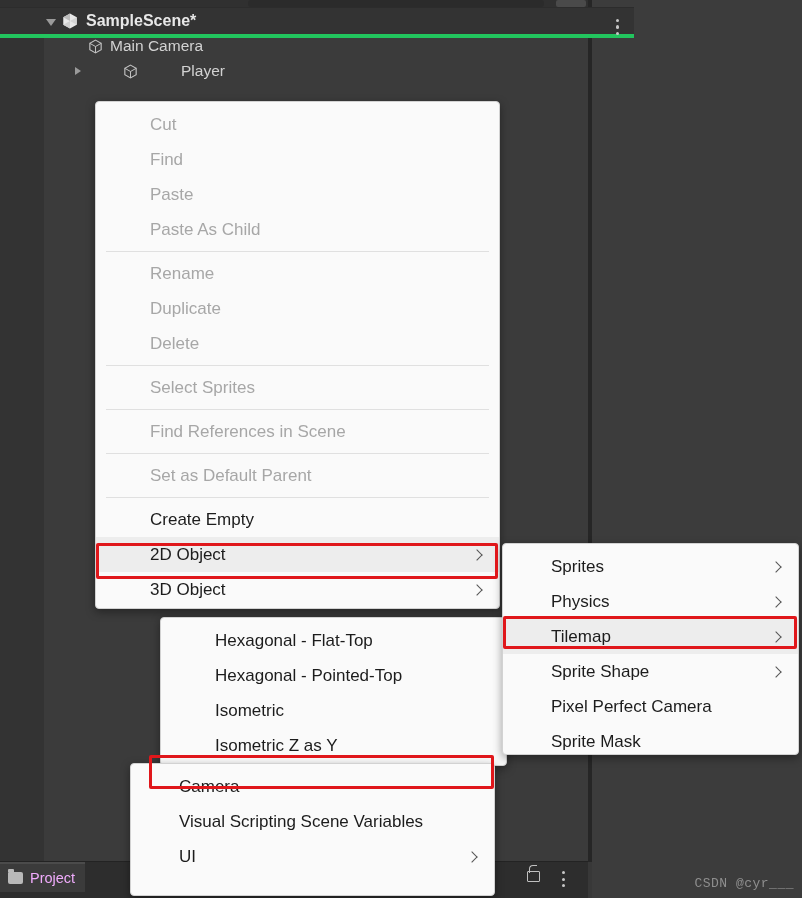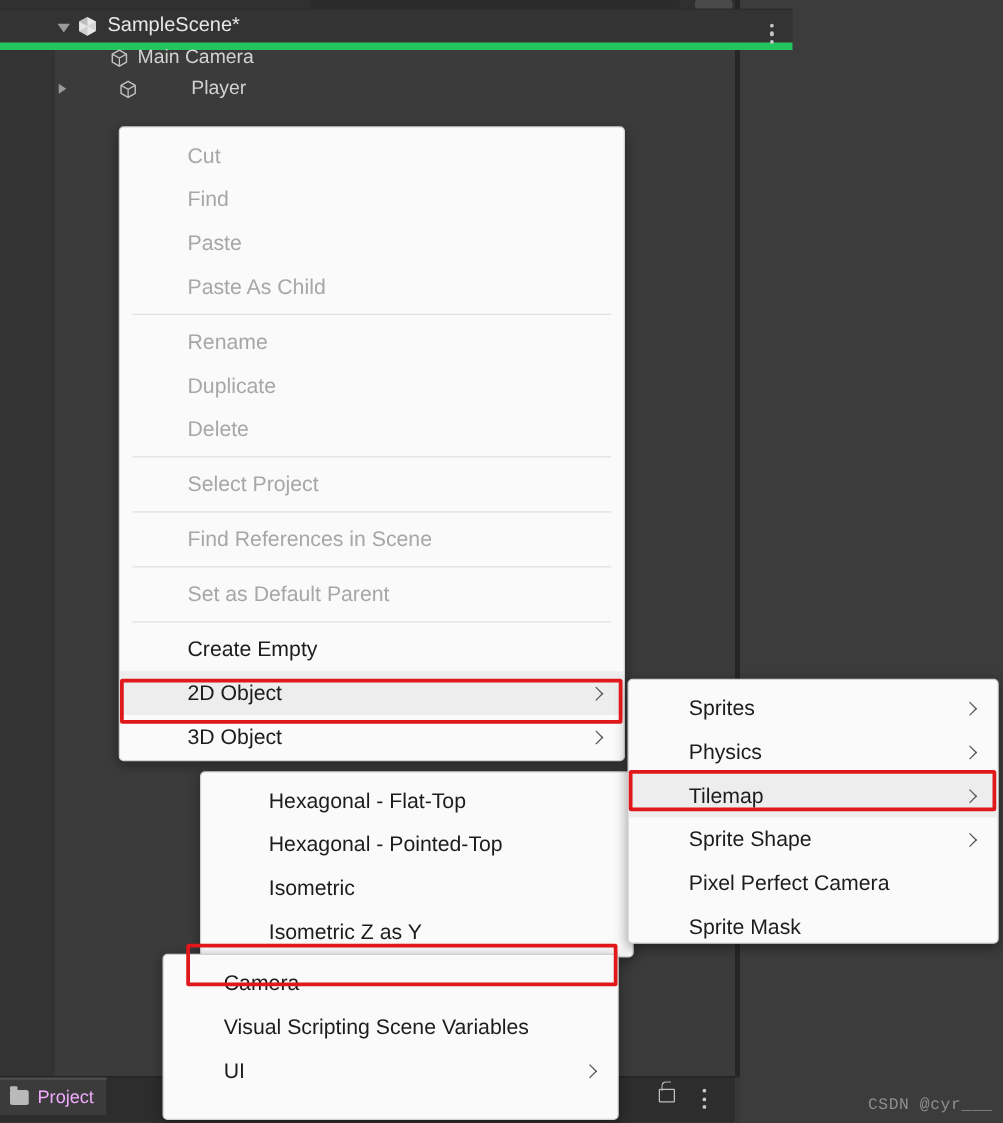--- a/index.html
+++ b/index.html
@@ -77,22 +77,22 @@
     display: flex;
     align-items: center;
     color: #d2d2d2;
     font-size: 15.5px;
     white-space: nowrap;
   }
   .hier-row.scene {
     top: 7px;
     background: #333333;
     border-top: 1px solid #2c2c2c;
-    border-bottom: 6px solid #22c55e;
-    font-weight: normal;
+    border-bottom: 4px solid #22c55e;
+    font-weight: bold;
     color: #e8e8e8;
     font-size: 16px;
   }
   .hier-row.r1 { top: 33px; }
   .hier-row.r2 { top: 58px; }
 
   .hier-gutter {
     position: absolute;
     left: 0; top: 7px;
     width: 44px;
@@ -322,21 +322,21 @@
 
   <div class="hier-row r1" style="padding-left:71px;">
     <div class="twisty blank"></div>
     <svg class="ico-cube" viewBox="0 0 24 24">
       <path d="M12 3 L20 7.5 L20 16.5 L12 21 L4 16.5 L4 7.5 Z" fill="none" stroke="#c3c3c3" stroke-width="1.6"></path>
       <path d="M4 7.5 L12 12 L20 7.5 M12 12 L12 21" fill="none" stroke="#c3c3c3" stroke-width="1.4"></path>
     </svg>
     <span>Main Camera</span>
   </div>
 
-  <div class="hier-row r2" style="padding-left:47px;gap:36px;">
+  <div class="hier-row r2" style="padding-left:75px;gap:36px;">
     <div class="twisty"></div>
     <svg class="ico-cube" viewBox="0 0 24 24">
       <path d="M12 3 L20 7.5 L20 16.5 L12 21 L4 16.5 L4 7.5 Z" fill="none" stroke="#c3c3c3" stroke-width="1.6"></path>
       <path d="M4 7.5 L12 12 L20 7.5 M12 12 L12 21" fill="none" stroke="#c3c3c3" stroke-width="1.4"></path>
     </svg>
     <span>Player</span>
   </div>
 
   <div class="bottom-bar-right">
     <div class="watermark">CSDN @cyr___</div>
@@ -372,21 +372,21 @@
         <span>Rename</span>
       </div>
     <div class="menu-item disabled">
         <span>Duplicate</span>
       </div>
     <div class="menu-item disabled">
         <span>Delete</span>
       </div>
     <div class="menu-sep"></div>
     <div class="menu-item disabled">
-        <span>Select Project</span>
+        <span>Select Sprites</span>
       </div>
     <div class="menu-sep"></div>
     <div class="menu-item disabled">
         <span>Find References in Scene</span>
       </div>
     <div class="menu-sep"></div>
     <div class="menu-item disabled">
         <span>Set as Default Parent</span>
       </div>
     <div class="menu-sep"></div>

